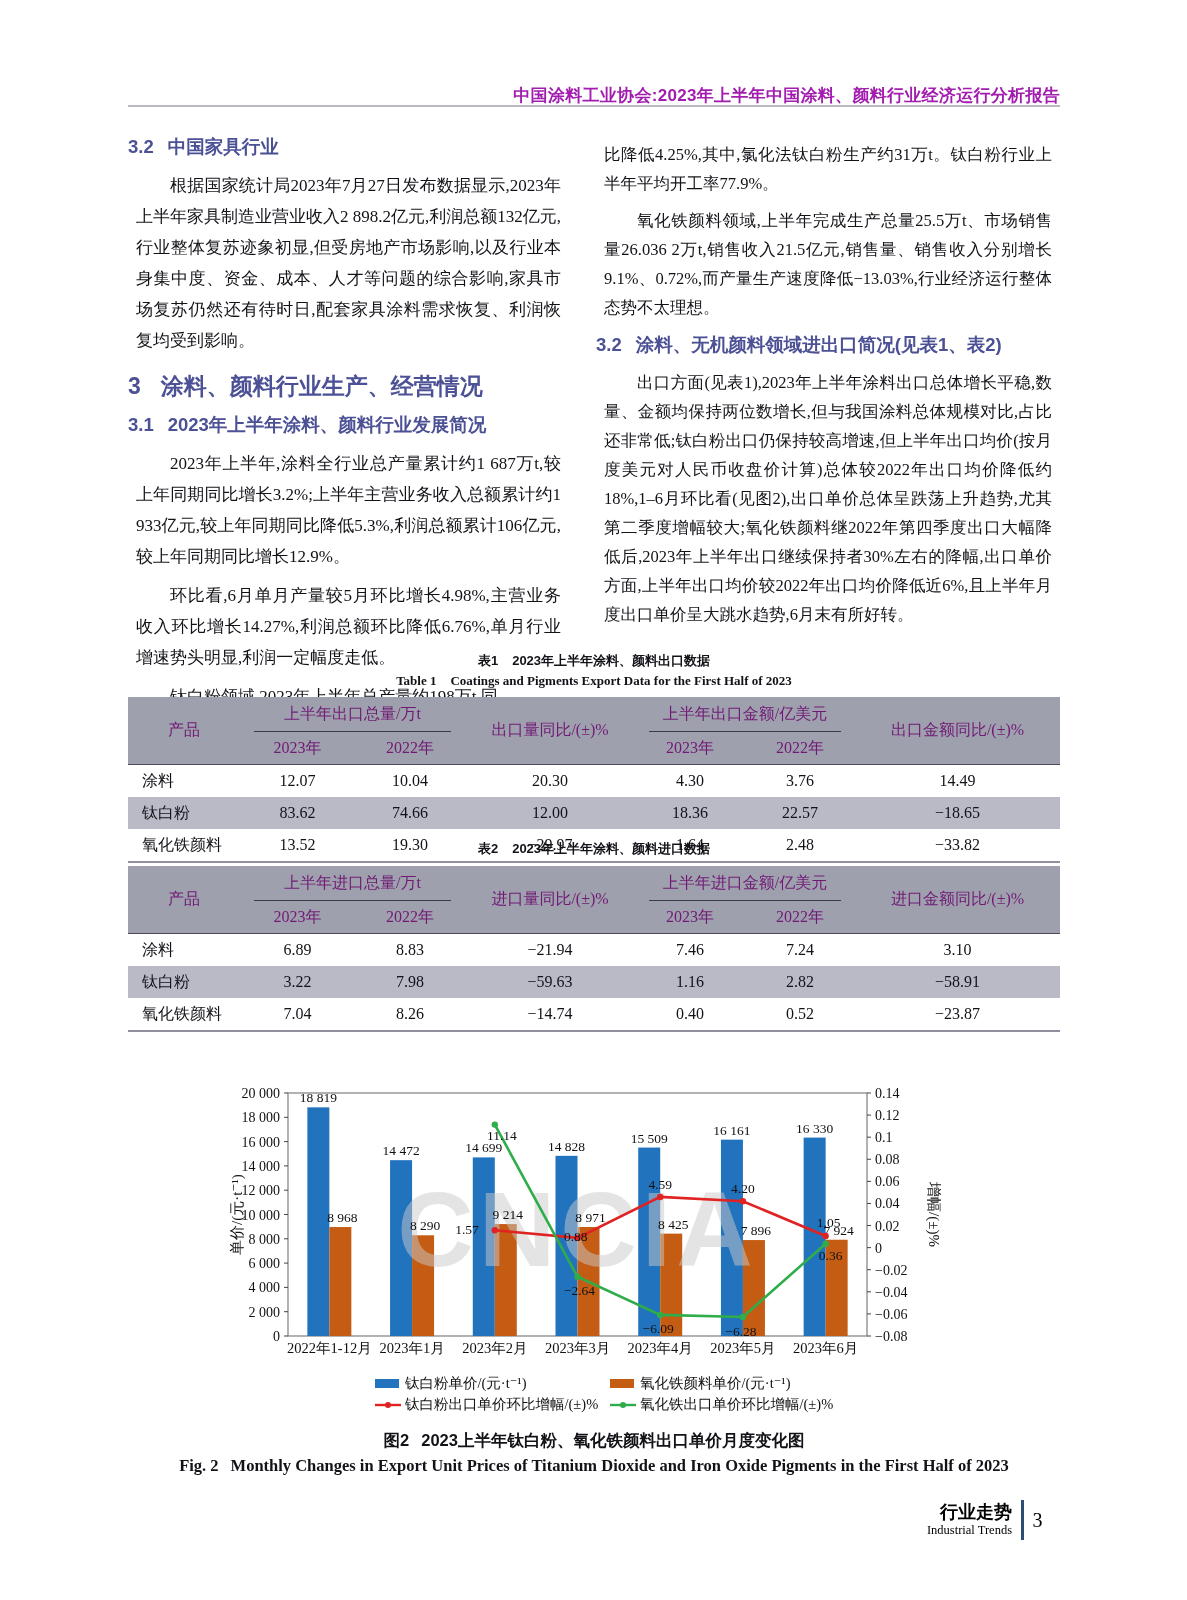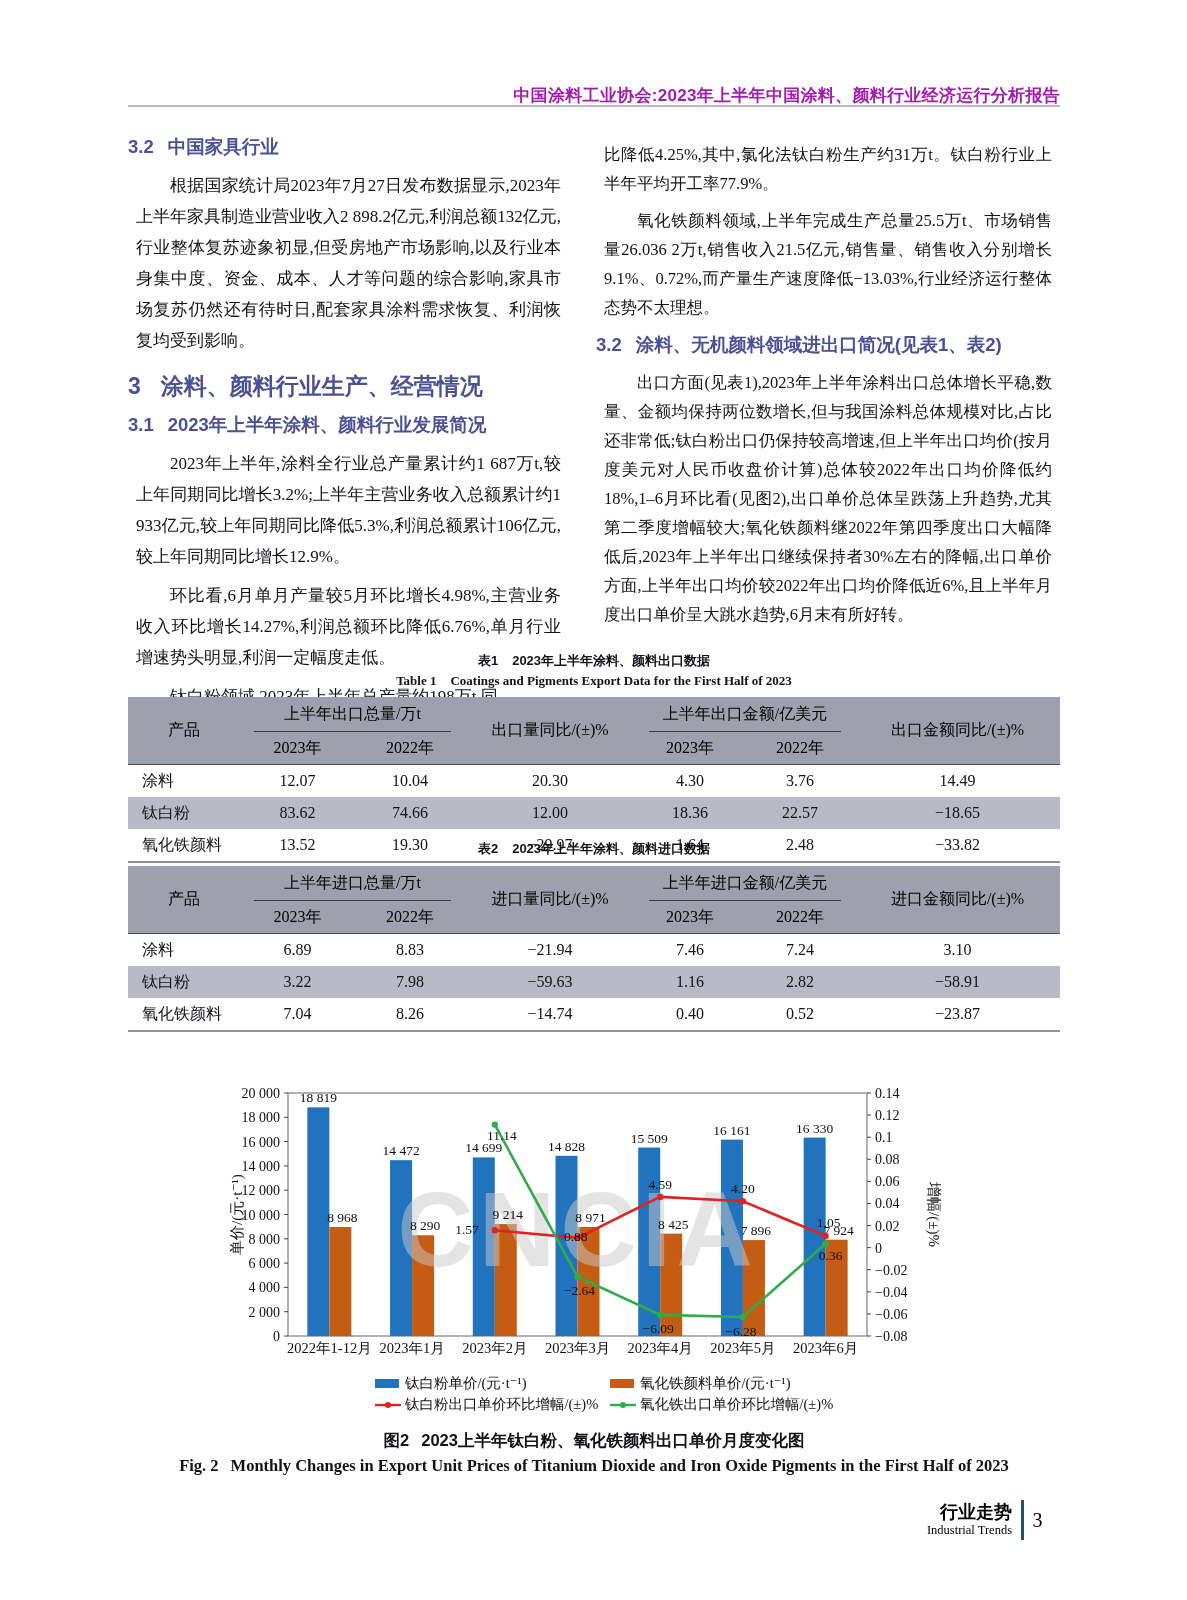--- a/index.html
+++ b/index.html
@@ -28,21 +28,21 @@
   
   .tblock{position:absolute;left:128px;width:932px;}
   .t-title{ text-align:center;font-size:13px;font-weight:700;}
   .t-title .lbl{margin-right:14px;}
   .t-title-zh{font-family:"Liberation Sans","DejaVu Sans",sans-serif;}
   .t-title-en{font-family:"Liberation Serif","DejaVu Serif",serif;margin-top:3px;}
   .tbl{display:grid;grid-template-columns:112px 115px 110px 170px 110px 110px 205px;
        grid-template-rows:35px 33px 32px 32px 32px;font-size:16px;margin-top:8px;
        border-bottom:2.5px solid #8f8f9e;}
   .tbl .cell{display:flex;align-items:center;justify-content:center;}
-  .tbl .h{background:#9fa0ae;color:#000000;}
+  .tbl .h{background:#9fa0ae;color:#701a75;}
   .tbl .hb{border-bottom:1.5px solid #4a4a58;}
   .grp{position:relative;}
   .grp::after{content:"";position:absolute;left:14px;right:14px;bottom:0;border-bottom:1.3px solid #3c3c49;}
   .tbl .alt{background:#b9bac6;}
   .tbl .pname{justify-content:flex-start;padding-left:14px;}
   .c1{grid-column:1}.c2{grid-column:2}.c3{grid-column:3}.c4{grid-column:4}
   .c5{grid-column:5}.c6{grid-column:6}.c7{grid-column:7}
   .r3{grid-row:3}.r4{grid-row:4}.r5{grid-row:5}
   .span12{grid-row:1/3}
   .g1{grid-column:2/4;grid-row:1}

